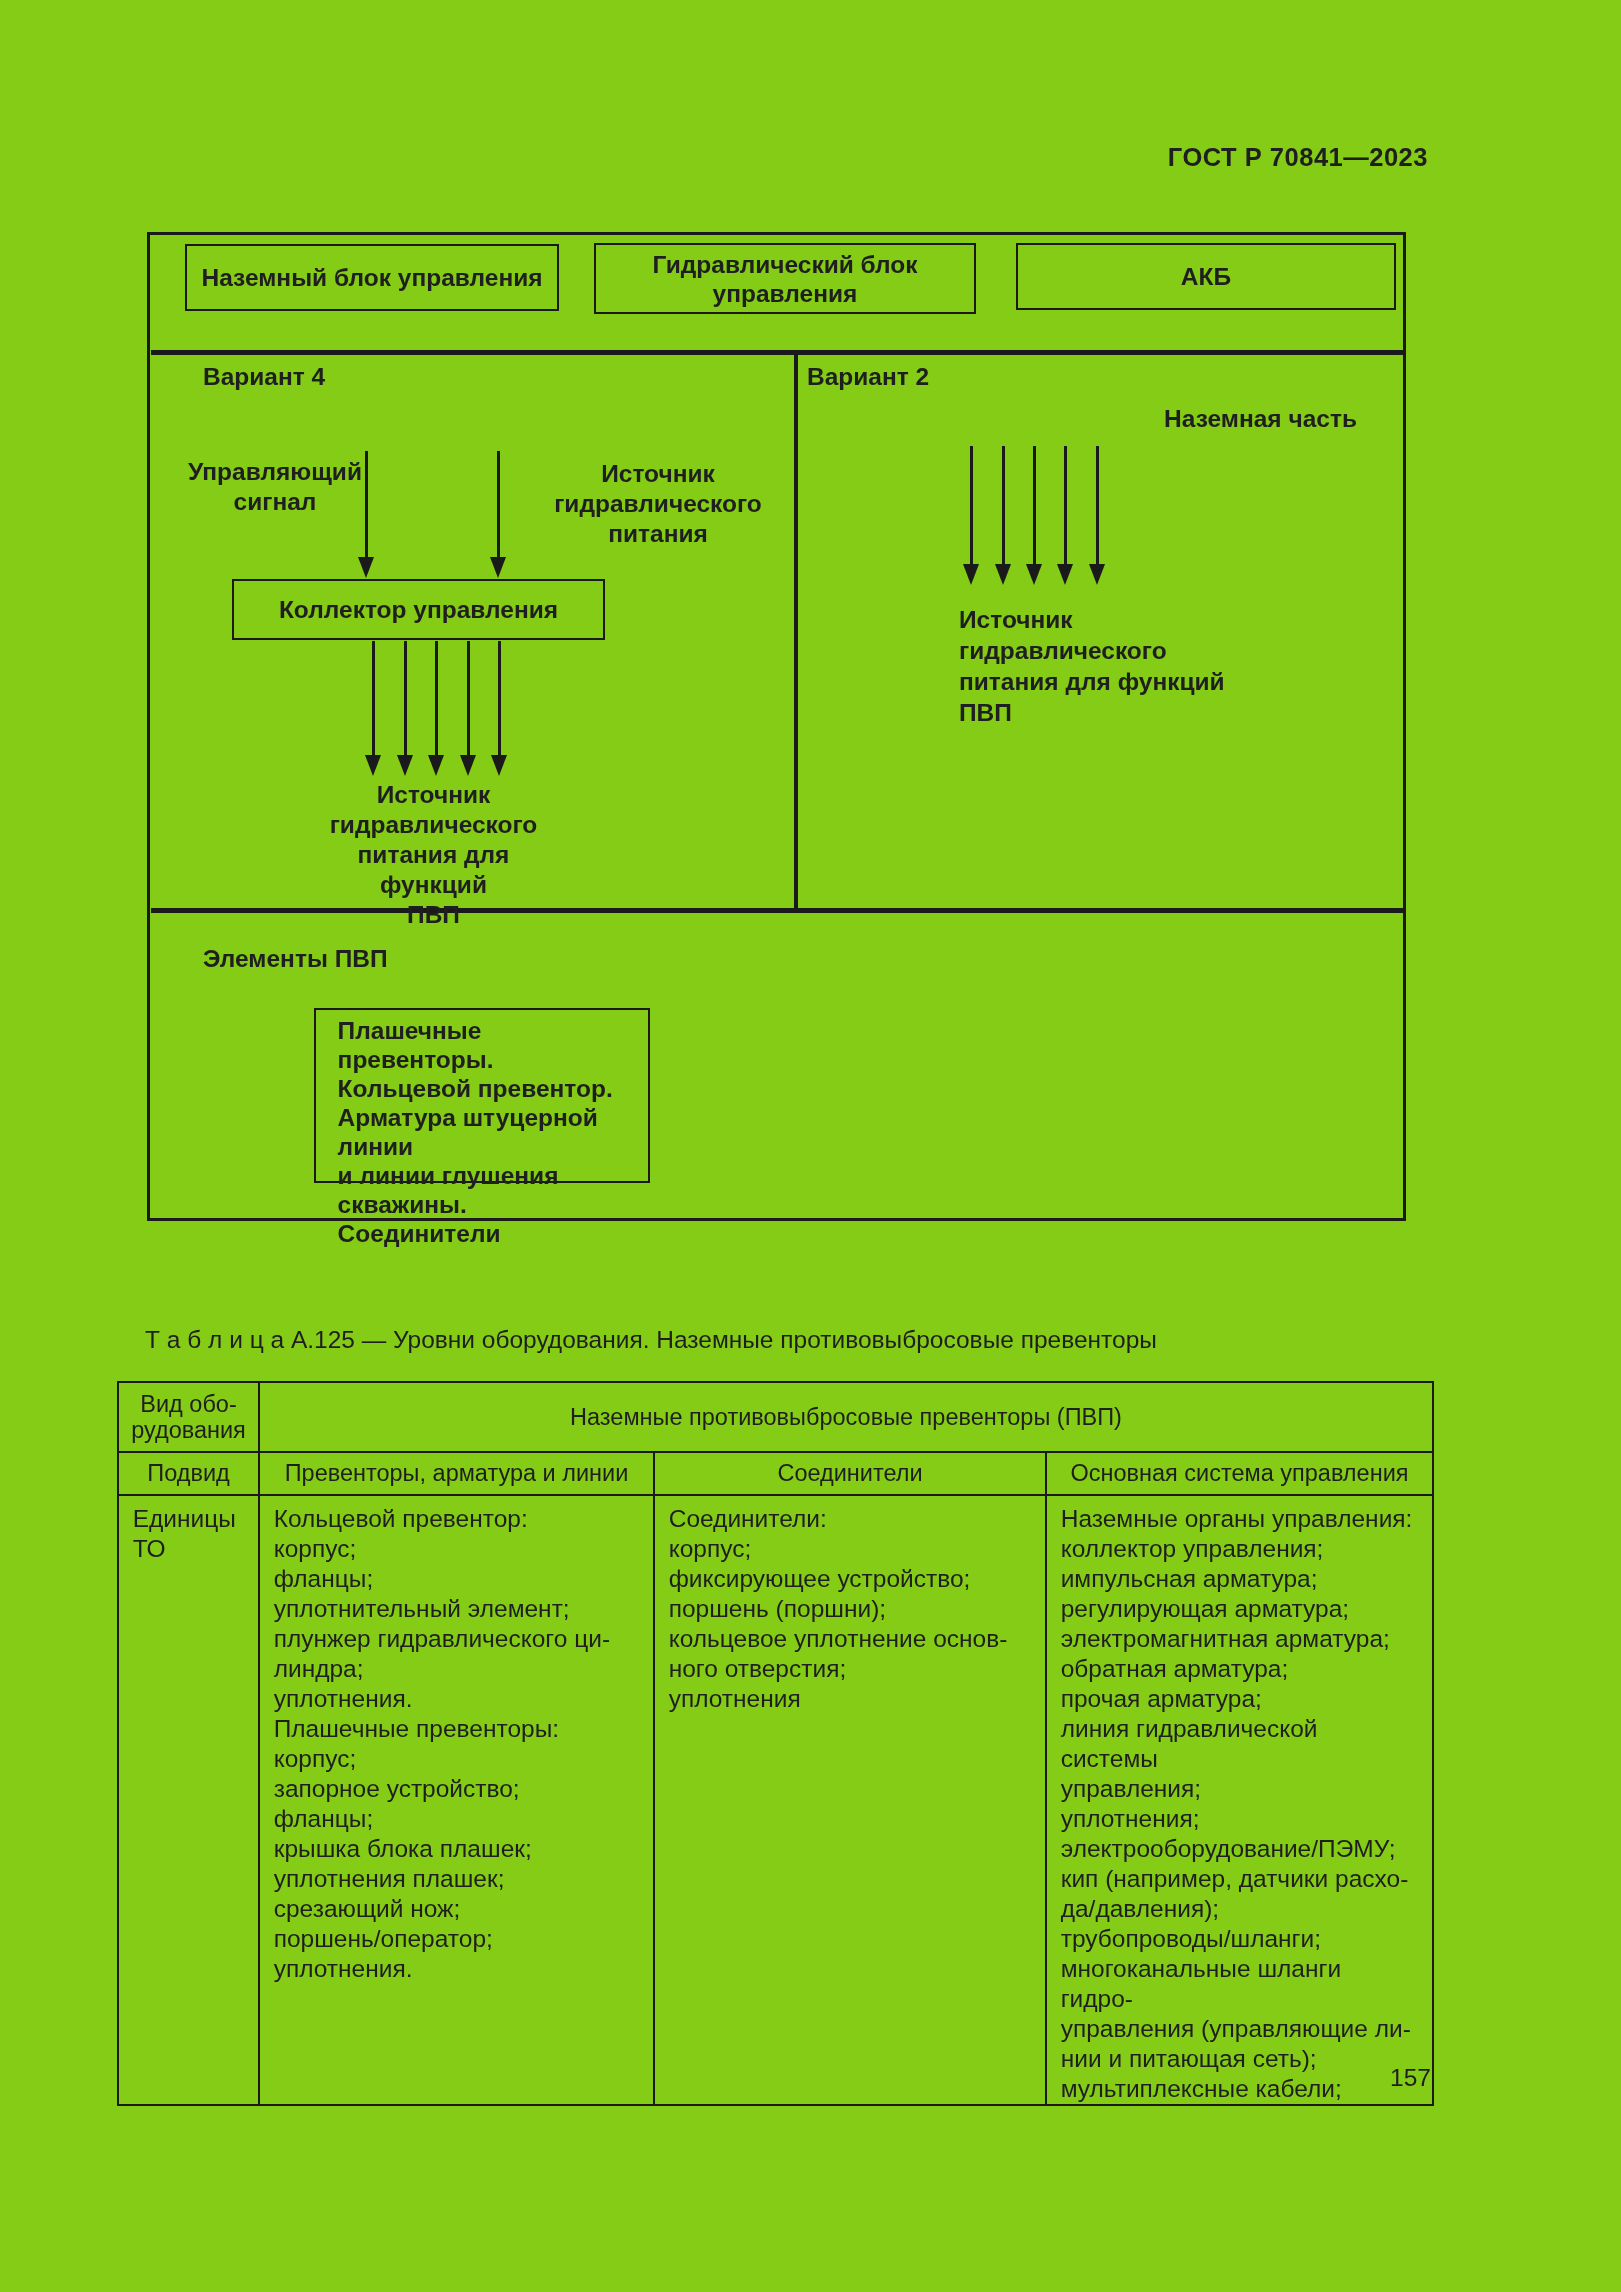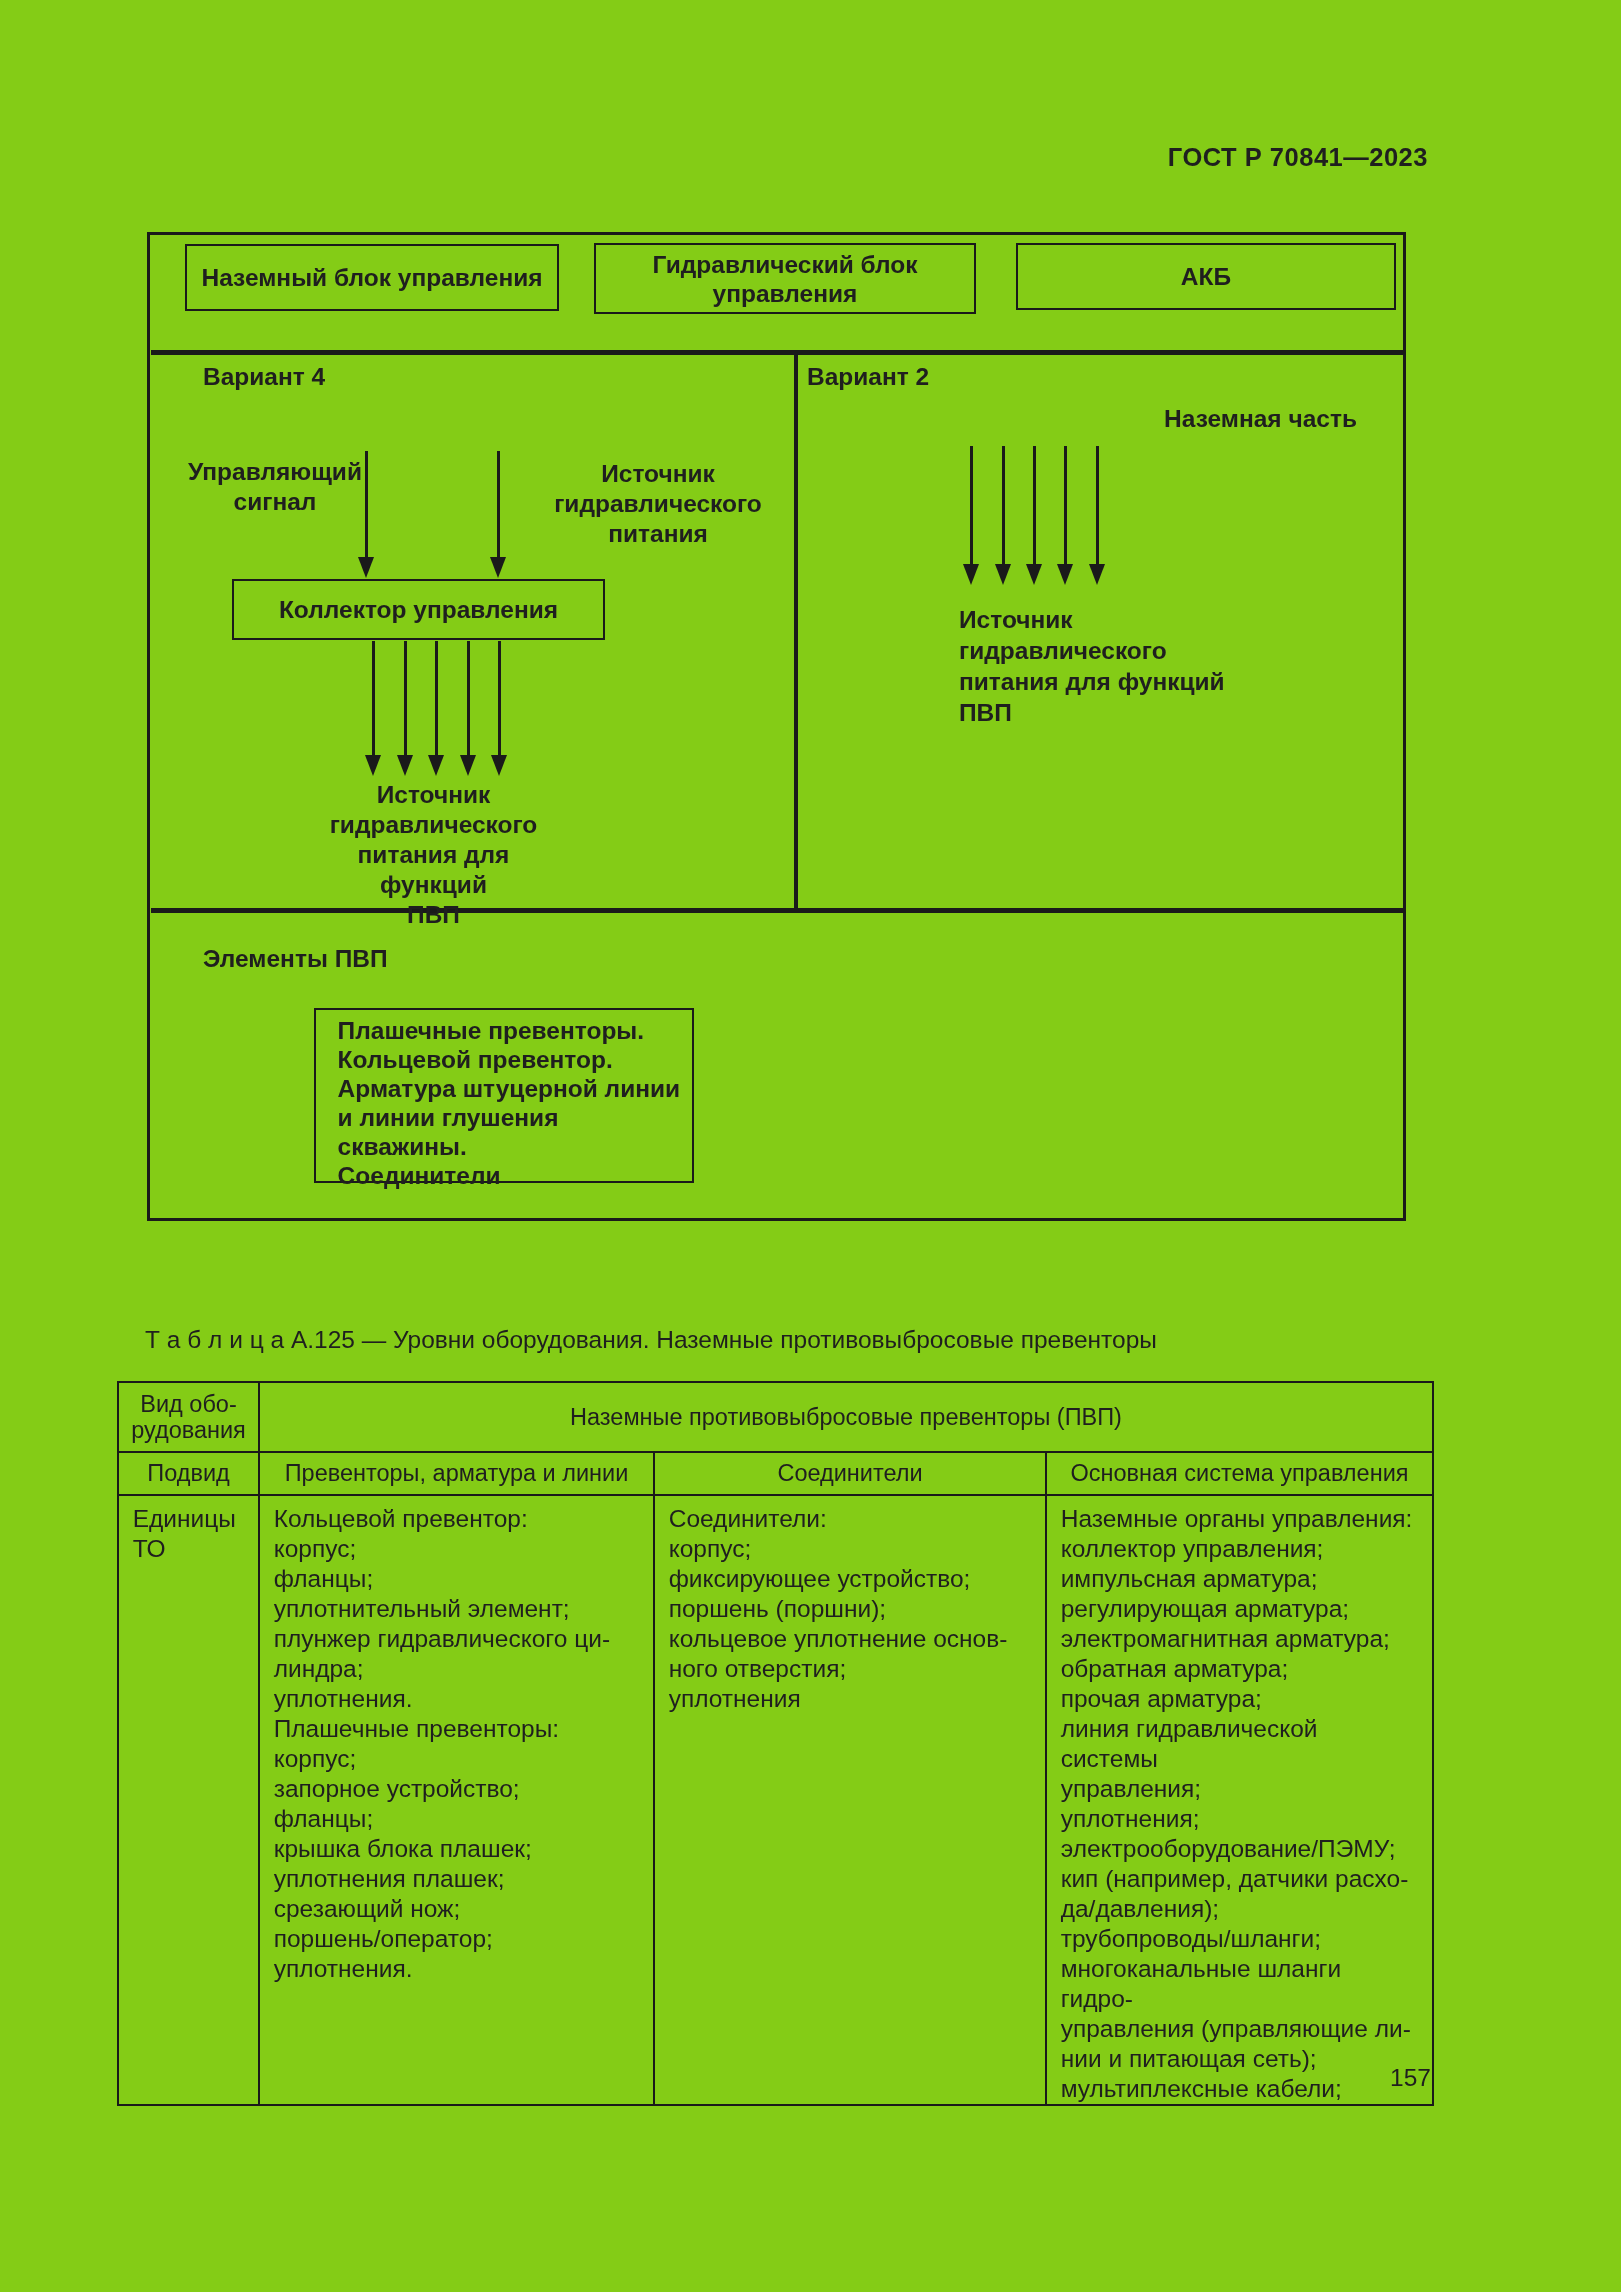--- a/index.html
+++ b/index.html
@@ -92,21 +92,21 @@
   <div class="abs arr" style="left:1033px; top:446px; height:118px;"></div>
   <div class="abs arr" style="left:1064px; top:446px; height:118px;"></div>
   <div class="abs arr" style="left:1096px; top:446px; height:118px;"></div>
 
   <div class="abs dtext ml" style="left:959px; top:604px; width:304px; line-height:31px;">Источник
 гидравлического
 питания для функций
 ПВП</div>
 
   <div class="abs dlabel" style="left:203px; top:945px;">Элементы ПВП</div>
-  <div class="abs elements-box ml" style="left:314px; top:1008px; width:380px; height:175px;">Плашечные превенторы.
+  <div class="abs elements-box ml" style="left:314px; top:1008px; width:336px; height:175px;">Плашечные превенторы.
 Кольцевой превентор.
 Арматура штуцерной линии
 и линии глушения скважины.
 Соединители</div>
 
 
   <div class="abs table-title" style="left:113px; top:1326px; width:1372px;margin-left:32px;">Т а б л и ц а  А.125 — Уровни оборудования. Наземные противовыбросовые превенторы</div>
 
   <table class="gt">
     <colgroup>

